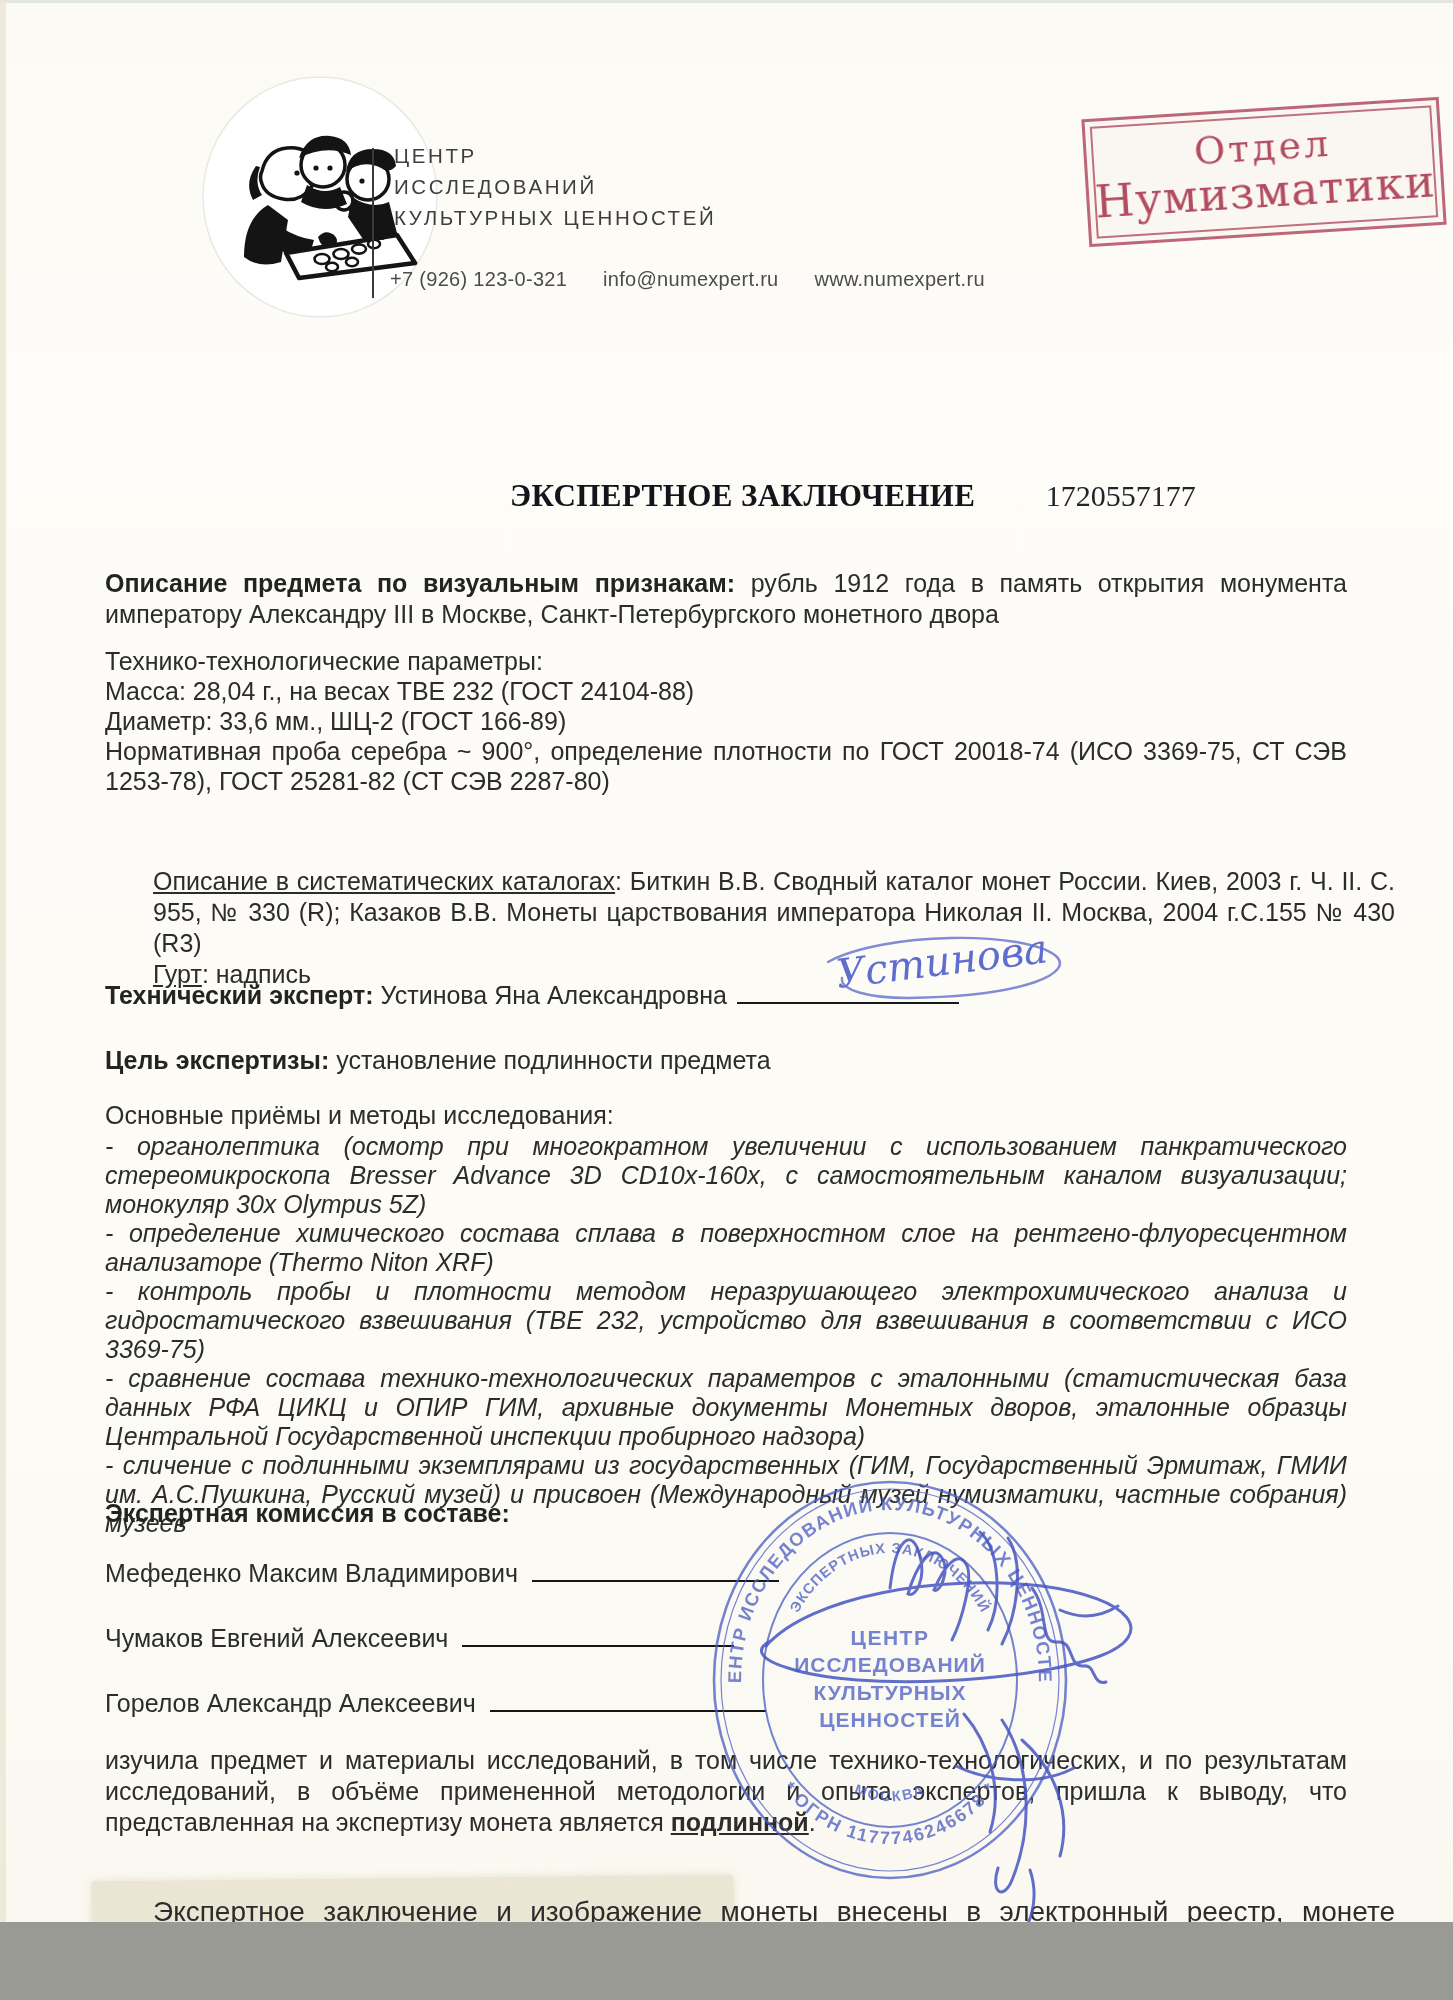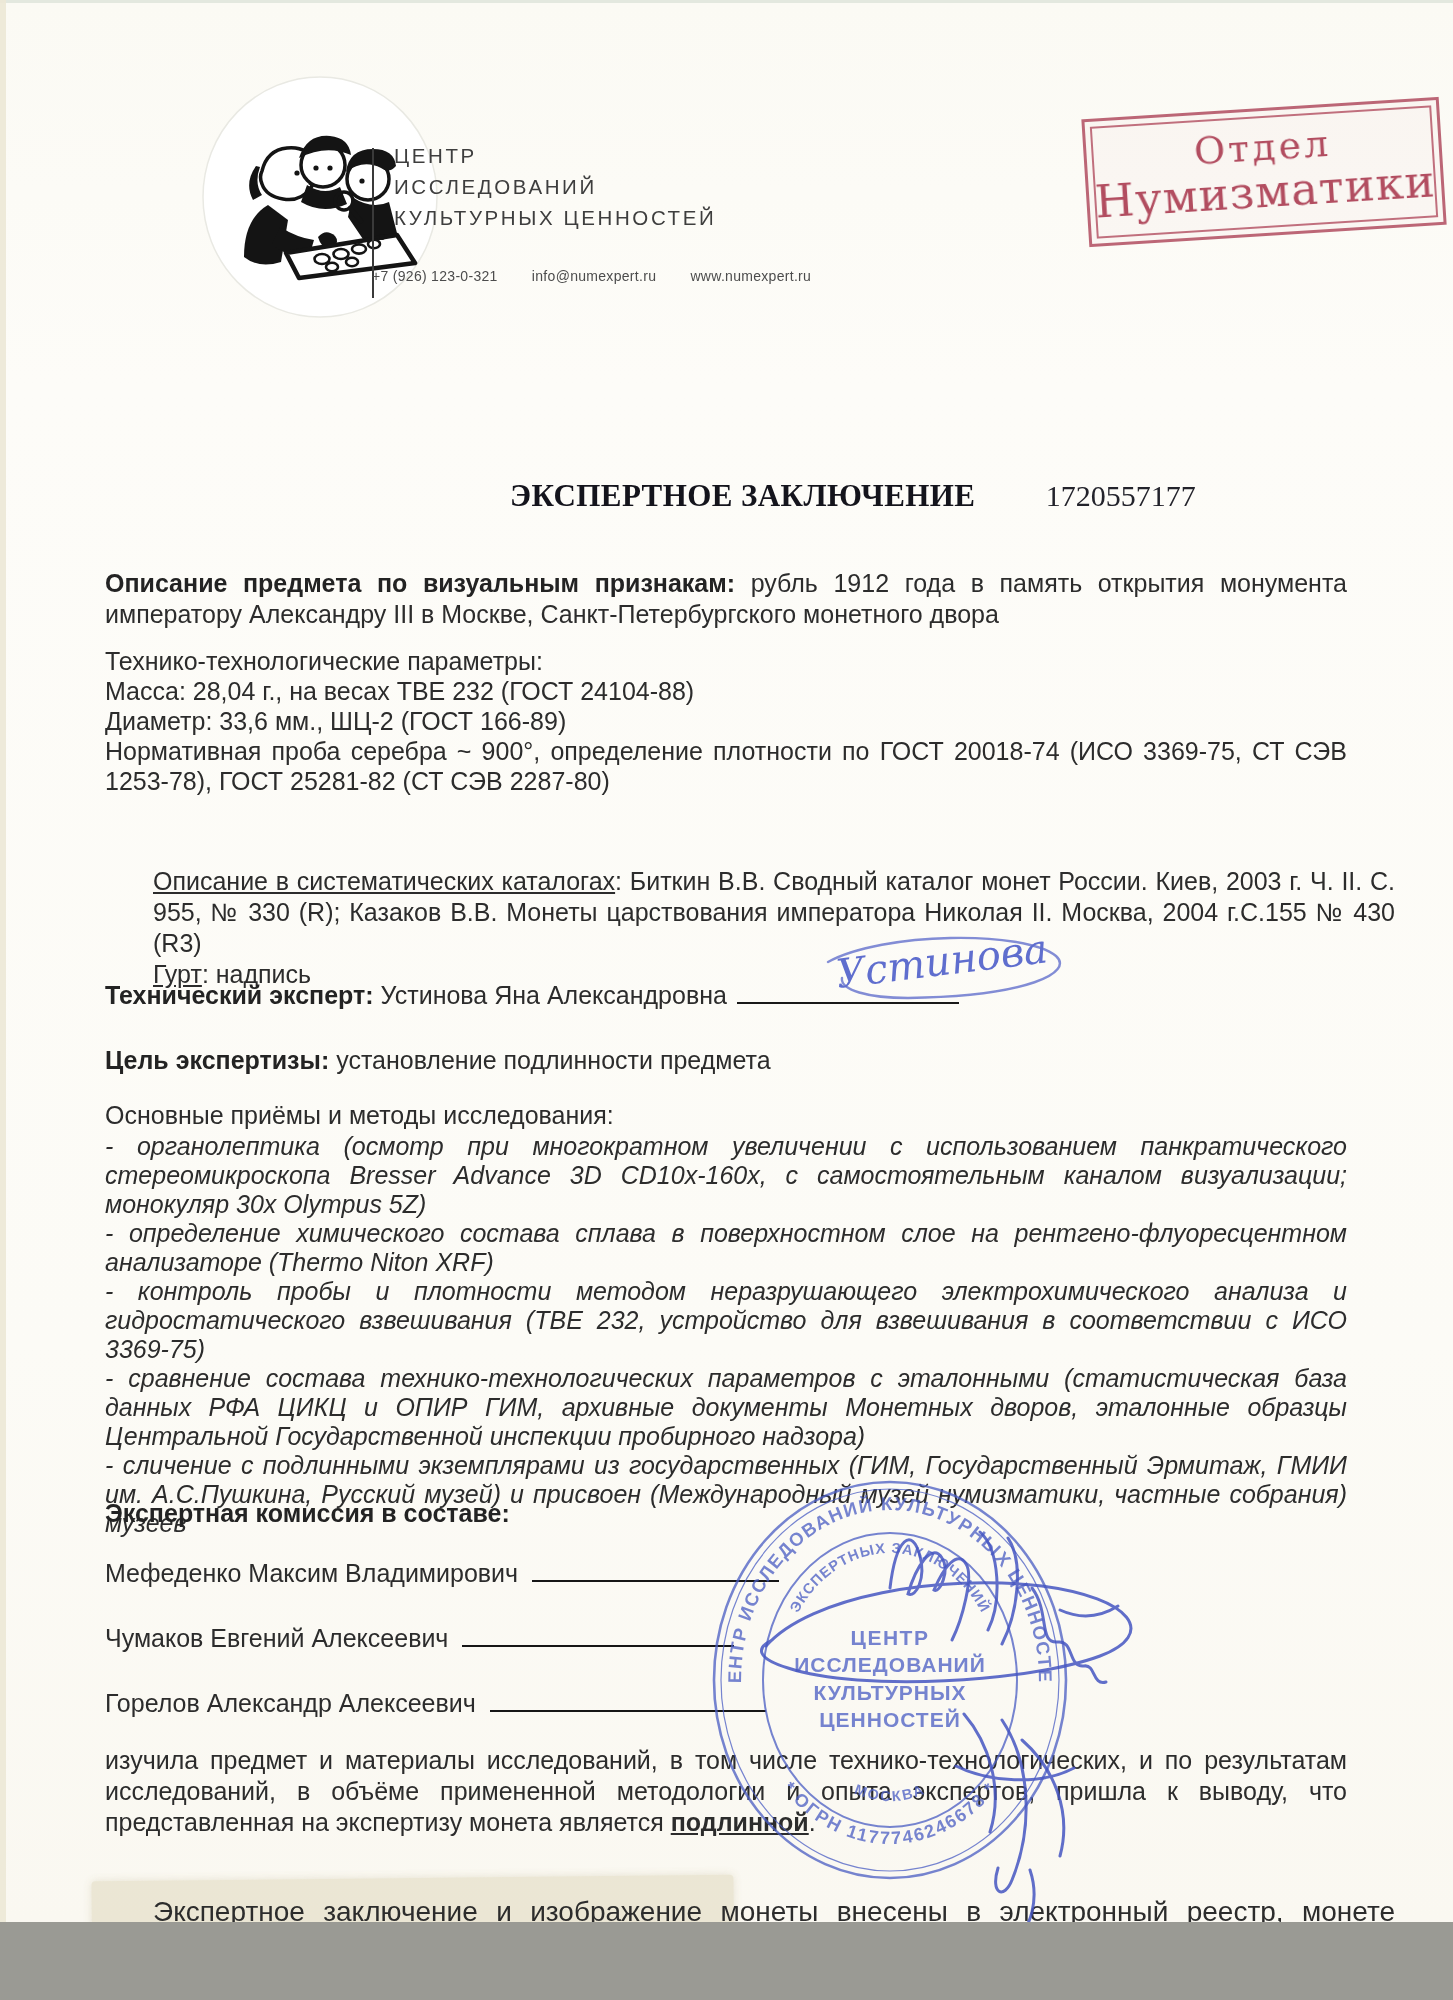--- a/index.html
+++ b/index.html
@@ -18,21 +18,21 @@
   .edge-bottom{position:absolute;left:628px;top:1991px;width:825px;height:9px;
     background:linear-gradient(90deg,#7b7869,#44423a 30%,#34332c);border-radius:3px 0 0 3px;opacity:.9;}
   .edge-bottom2{position:absolute;left:676px;top:1988px;width:310px;height:12px;background:#2d2c25;border-radius:3px;opacity:.85;}
   .tan-patch{position:absolute;left:92px;top:1878px;width:642px;height:114px;background:#e9e4d0;
     transform:rotate(-.6deg);border-radius:4px;opacity:.85;box-shadow:0 0 8px rgba(180,170,130,.35);}
   
   .logo{position:absolute;left:200px;top:75px;width:240px;height:245px;}
   .hdr-divider{position:absolute;left:372px;top:148px;width:2px;height:150px;background:#3a3a3a;}
   .org-name{position:absolute;left:394px;top:140px;font-size:20.5px;line-height:31px;
     letter-spacing:2.6px;color:#3e3e3e;font-weight:400;}
-  .contact{position:absolute;left:372px;top:268px;font-size:14px;color:#4c4c4c;letter-spacing:.3px;text-align:center;}
+  .contact{position:absolute;left:390px;top:268px;font-size:20px;color:#4c4c4c;letter-spacing:.3px;text-align:center;}
   .contact span{margin-right:30px;}
   
   .dept-stamp{position:absolute;left:1085px;top:108px;width:352px;height:122px;
     transform:rotate(-3.6deg);border:3px solid rgba(178,77,96,.85);
     display:flex;align-items:center;justify-content:center;
     background:rgba(205,110,130,.03);filter:blur(.3px);}
   .dept-stamp-inner{width:338px;height:108px;border:2px solid rgba(178,77,96,.8);
     display:flex;flex-direction:column;align-items:center;justify-content:center;
     font-family:"DejaVu Serif", serif;color:#b24d60;}
   .ds1{font-size:38px;line-height:40px;letter-spacing:3px;}

